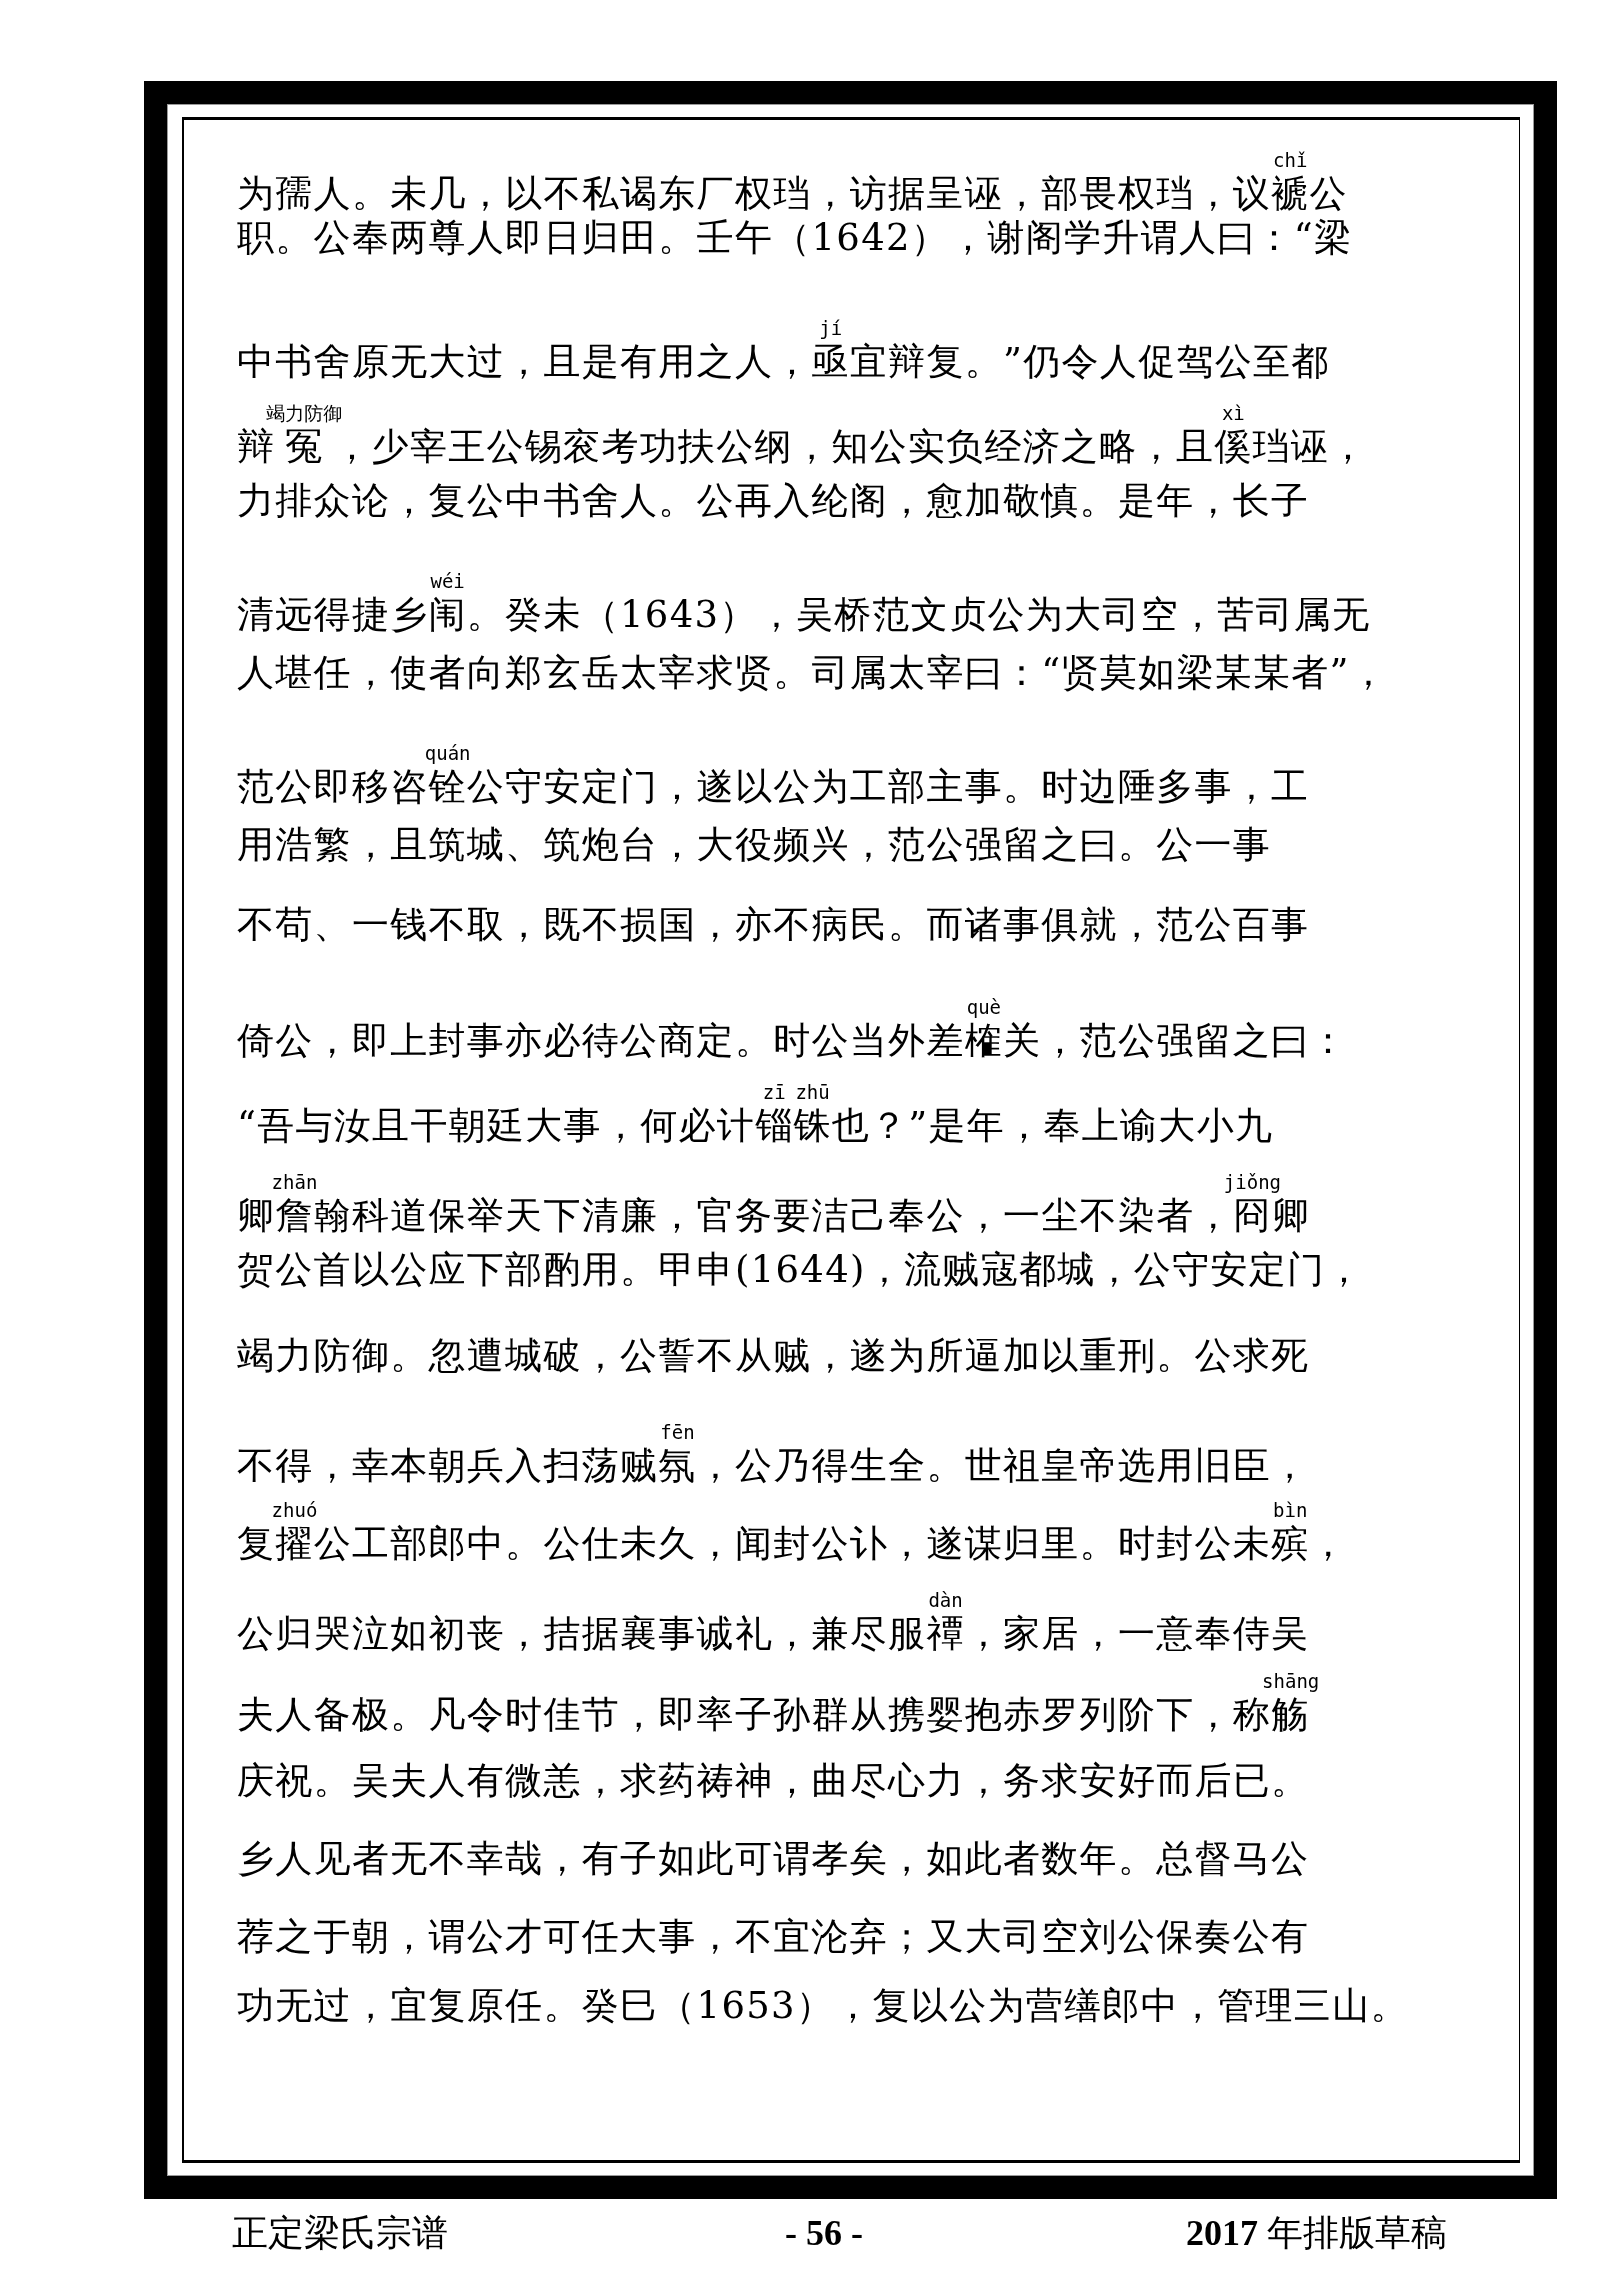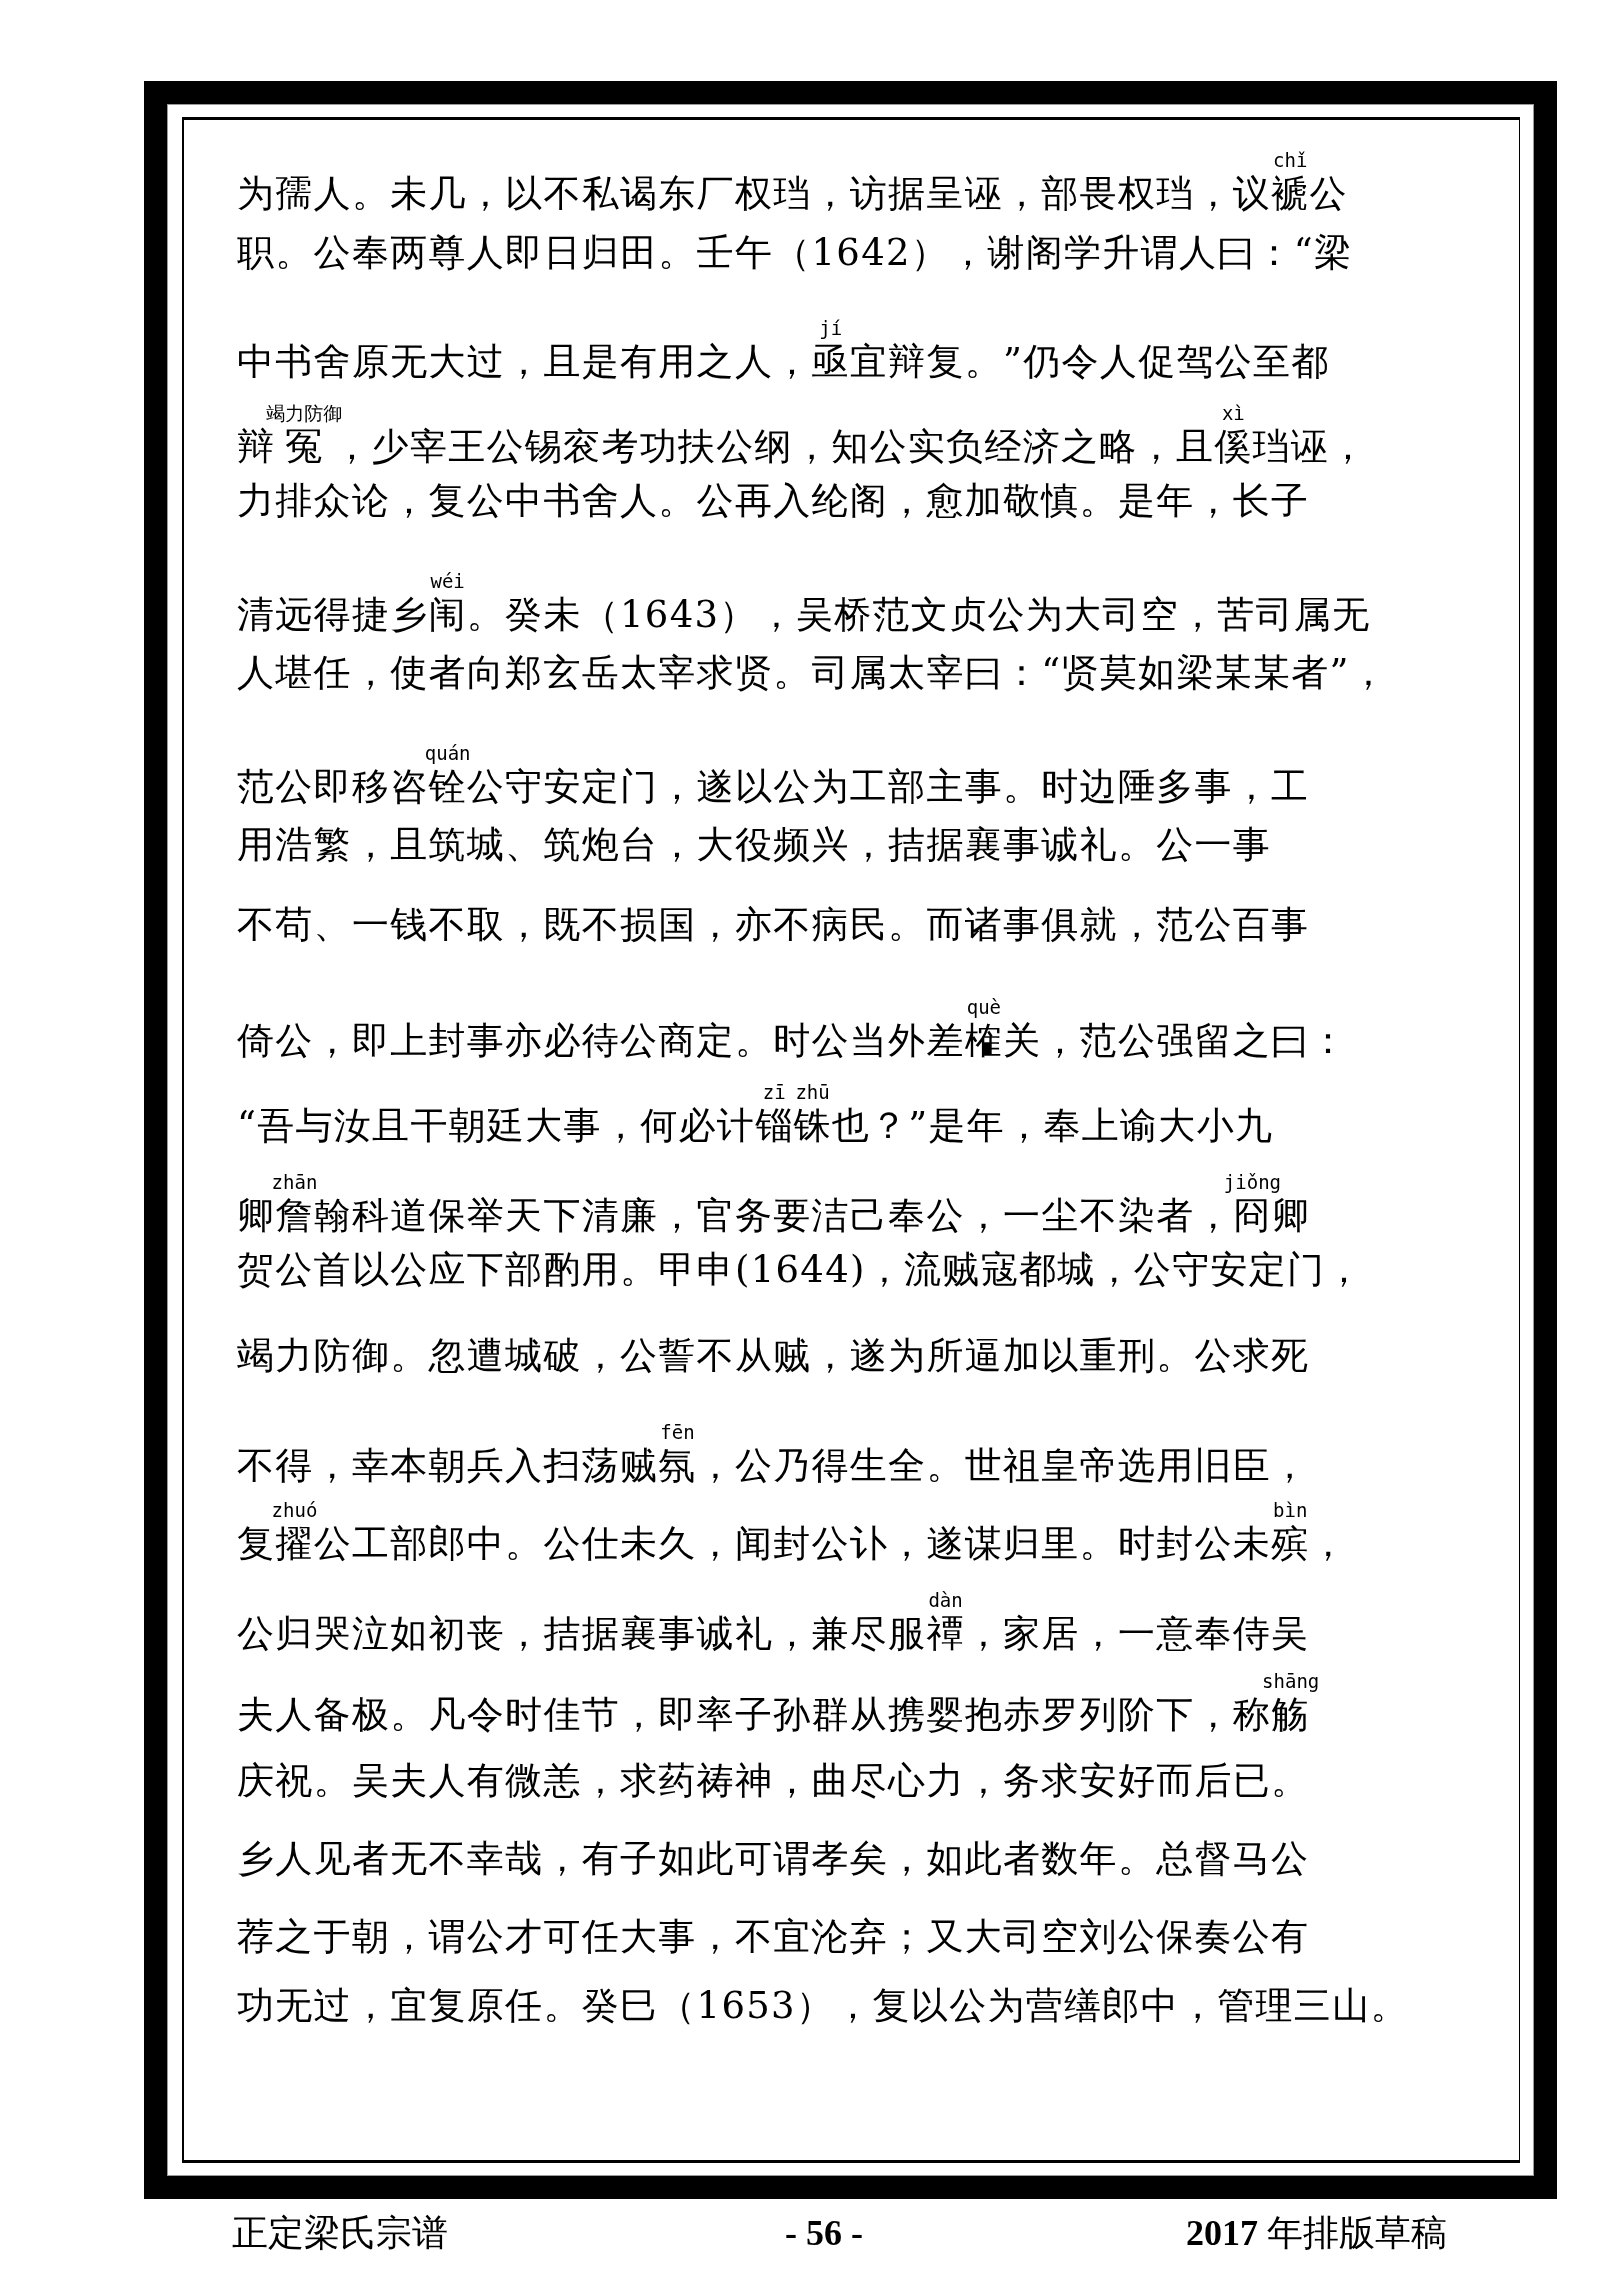--- a/index.html
+++ b/index.html
@@ -28,28 +28,28 @@
 </style>
 </head>
 <body>
 
 <div class="outer-frame"></div>
 <div class="inner-gap-line"></div>
 <div class="inner-frame"></div>
 
 <div class="text-body" id="text-body">
   <div class="line" style="top:149px"><span class="seg">为孺人。未几，以不私谒东厂权珰，访据呈诬，部畏权珰，议</span><ruby>褫<rt>chǐ</rt></ruby><span class="seg">公</span></div>
-  <div class="line" style="top:228px"><span class="seg">职。公奉两尊人即日归田。壬午（1642），谢阁学升谓人曰：“梁</span></div>
+  <div class="line" style="top:213px"><span class="seg">职。公奉两尊人即日归田。壬午（1642），谢阁学升谓人曰：“梁</span></div>
   <div class="line" style="top:317px"><span class="seg">中书舍原无大过，且是有用之人，</span><ruby>亟<rt>jí</rt></ruby><span class="seg">宜辩复。”仍令人促驾公至都</span></div>
   <div class="line" style="top:402px"><span class="seg">辩</span><ruby>冤<rt>竭力防御</rt></ruby><span class="seg">，少宰王公锡衮考功扶公纲，知公实负经济之略，且</span><ruby>傒<rt>xì</rt></ruby><span class="seg">珰诬，</span></div>
   <div class="line" style="top:476px"><span class="seg">力排众论，复公中书舍人。公再入纶阁，愈加敬慎。是年，长子</span></div>
   <div class="line" style="top:570px"><span class="seg">清远得捷乡</span><ruby>闱<rt>wéi</rt></ruby><span class="seg">。癸未（1643），吴桥范文贞公为大司空，苦司属无</span></div>
   <div class="line" style="top:648px"><span class="seg">人堪任，使者向郑玄岳太宰求贤。司属太宰曰：“贤莫如梁某某者”，</span></div>
   <div class="line" style="top:742px"><span class="seg">范公即移咨</span><ruby>铨<rt>quán</rt></ruby><span class="seg">公守安定门，遂以公为工部主事。时边陲多事，工</span></div>
-  <div class="line" style="top:820px"><span class="seg">用浩繁，且筑城、筑炮台，大役频兴，拮据襄事诚礼。公一事</span></div>
+  <div class="line" style="top:820px"><span class="seg">用浩繁，且筑城、筑炮台，大役频兴，范公强留之曰。公一事</span></div>
   <div class="line" style="top:900px"><span class="seg">不苟、一钱不取，既不损国，亦不病民。而诸事俱就，范公百事</span></div>
   <div class="line" style="top:996px"><span class="seg">倚公，即上封事亦必待公商定。时公当外差</span><ruby>榷<rt>què</rt></ruby><span class="seg">关，范公强留之曰：</span></div>
   <div class="line" style="top:1081px"><span class="seg">“吾与汝且干朝廷大事，何必计</span><ruby>锱<rt>zī</rt></ruby><ruby>铢<rt>zhū</rt></ruby><span class="seg">也？”是年，奉上谕大小九</span></div>
   <div class="line" style="top:1171px"><span class="seg">卿</span><ruby>詹<rt>zhān</rt></ruby><span class="seg">翰科道保举天下清廉，官务要洁己奉公，一尘不染者，</span><ruby>冏<rt>jiǒng</rt></ruby><span class="seg">卿</span></div>
   <div class="line" style="top:1245px"><span class="seg">贺公首以公应下部酌用。甲申(1644)，流贼寇都城，公守安定门，</span></div>
   <div class="line" style="top:1331px"><span class="seg">竭力防御。忽遭城破，公誓不从贼，遂为所逼加以重刑。公求死</span></div>
   <div class="line" style="top:1421px"><span class="seg">不得，幸本朝兵入扫荡贼</span><ruby>氛<rt>fēn</rt></ruby><span class="seg">，公乃得生全。世祖皇帝选用旧臣，</span></div>
   <div class="line" style="top:1499px"><span class="seg">复</span><ruby>擢<rt>zhuó</rt></ruby><span class="seg">公工部郎中。公仕未久，闻封公讣，遂谋归里。时封公未</span><ruby>殡<rt>bìn</rt></ruby><span class="seg">，</span></div>
   <div class="line" style="top:1589px"><span class="seg">公归哭泣如初丧，拮据襄事诚礼，兼尽服</span><ruby>禫<rt>dàn</rt></ruby><span class="seg">，家居，一意奉侍吴</span></div>
   <div class="line" style="top:1670px"><span class="seg">夫人备极。凡令时佳节，即率子孙群从携婴抱赤罗列阶下，称</span><ruby>觞<rt>shāng</rt></ruby></div>

